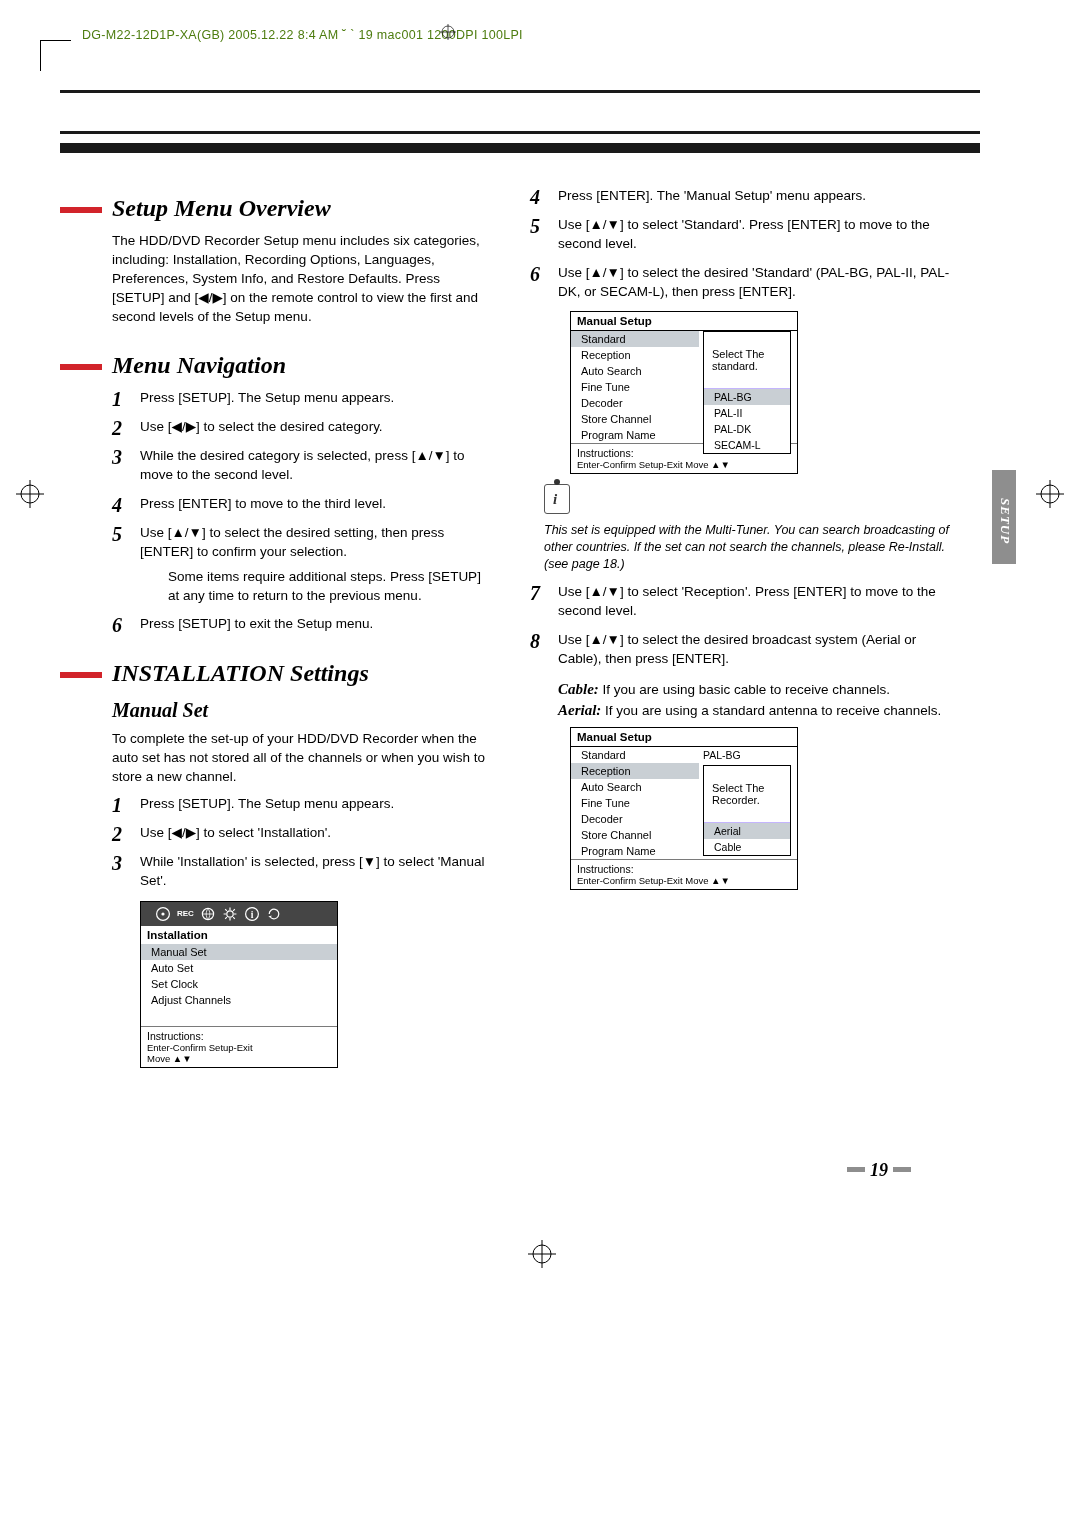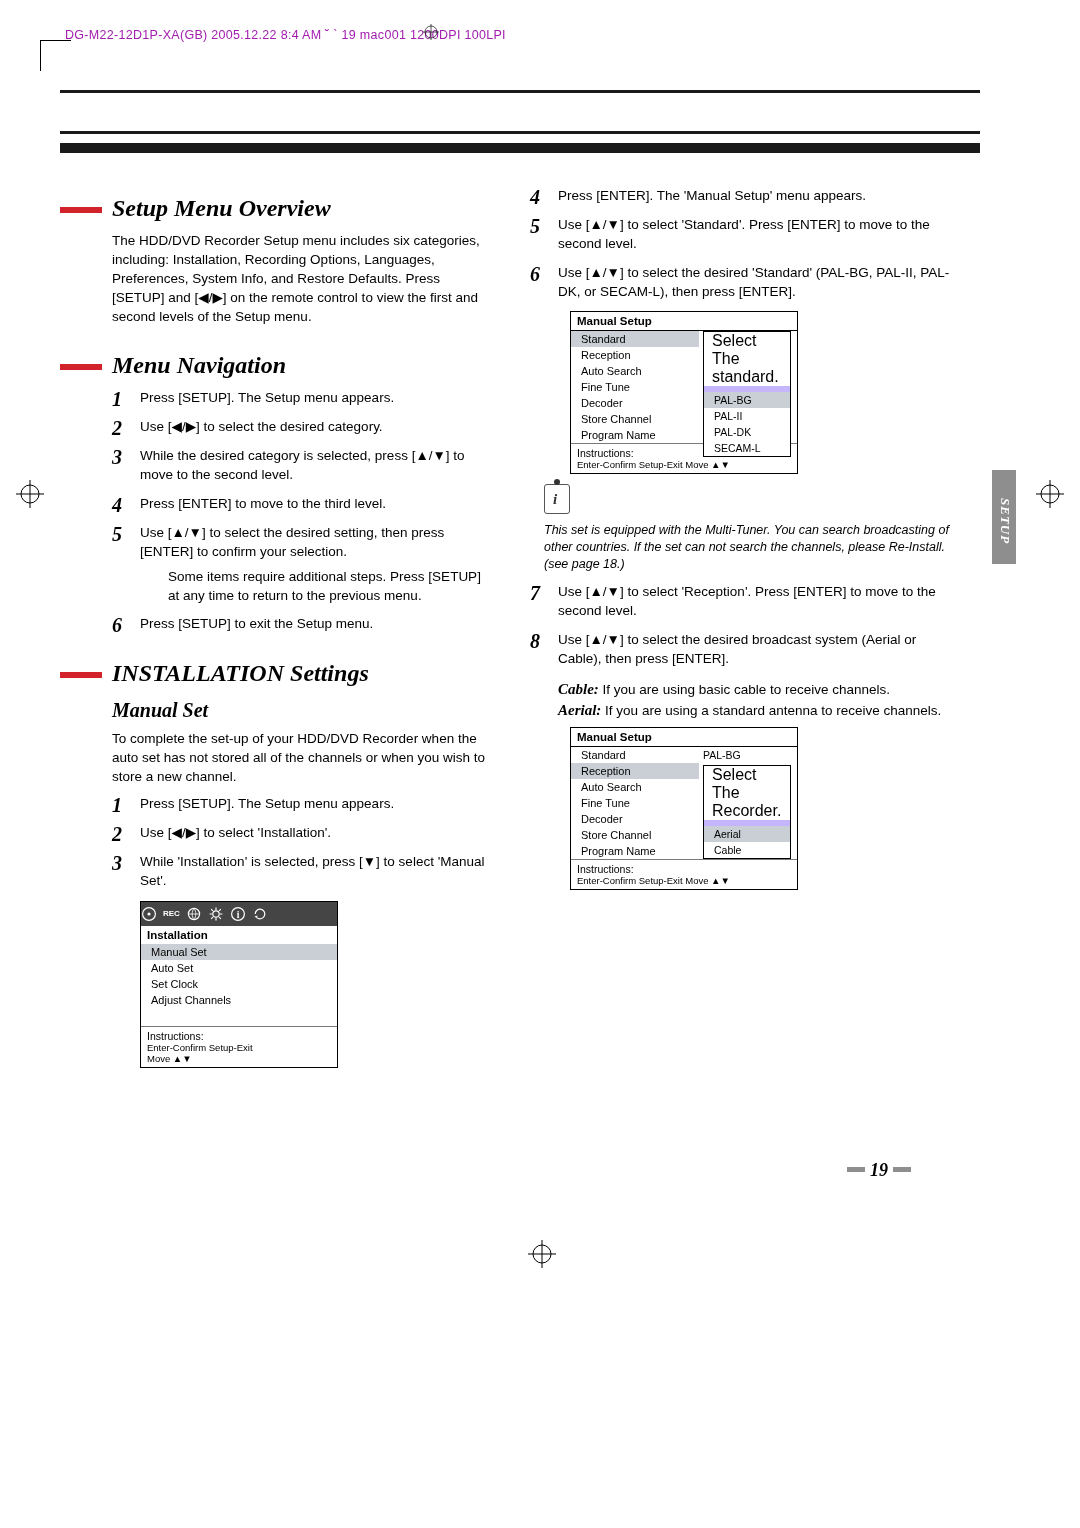--- a/index.html
+++ b/index.html
@@ -19,24 +19,24 @@
   .crop-tl { top: 40px; left: 40px; border-left: 1px solid #000; border-top: 1px solid #000; }
   .reg-mark {
     position: absolute;
     width: 28px;
     height: 28px;
   }
   .reg-mark svg { width: 28px; height: 28px; }
   .header-line {
     position: absolute;
     top: 28px;
-    left: 65px;
+    left: 82px;
     font-size: 12.5px;
     font-family: Arial, sans-serif;
-    color: #a21caf;
+    color: #4d7c0f;
     letter-spacing: 0.3px;
   }
   .header-line svg {
     display: inline-block;
     vertical-align: -3px;
   }
   .page {
     position: relative;
     width: 1080px;
     height: 1528px;
@@ -139,21 +139,21 @@
   .menu-box {
     border: 1px solid #000;
     width: 230px;
     font-size: 11.5px;
     background: #fff;
     position: relative;
   }
   .menu-title-bar {
     background: #454545;
     color: #fff;
-    padding: 3px 0;
+    padding: 3px 14px;
     font-weight: bold;
     height: 18px;
     display: flex;
     align-items: center;
     gap: 6px;
   }
   .menu-title-bar .icon {
     width: 16px;
     height: 16px;
     display: inline-block;
@@ -178,23 +178,23 @@
     font-size: 9.5px;
   }
   .submenu {
     position: absolute;
     border: 1px solid #000;
     background: #fff;
     font-size: 10.5px;
     z-index: 2;
   }
   .submenu .hint {
-    padding: 0 8px;
-    font-size: 16px;
-    border-bottom: 6px solid #c4b5fd;
+    padding: 16px 8px;
+    font-size: 11px;
+    border-bottom: 1px solid #c4b5fd;
   }
   .submenu .opt {
     padding: 2px 10px;
   }
   .submenu .opt.selected {
     background: #c9cfd4;
   }
   .note-block {
     display: flex;
     gap: 8px;

